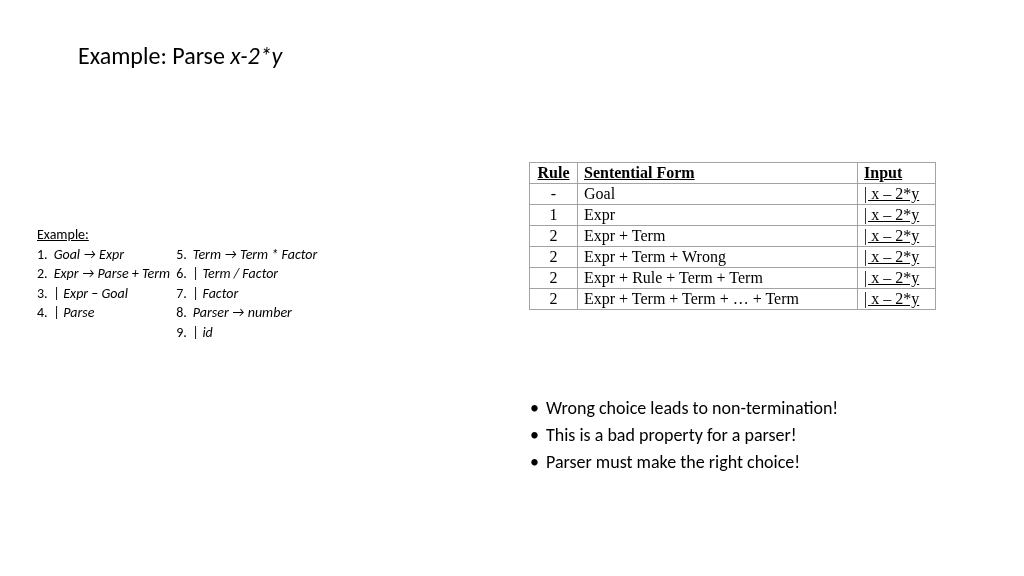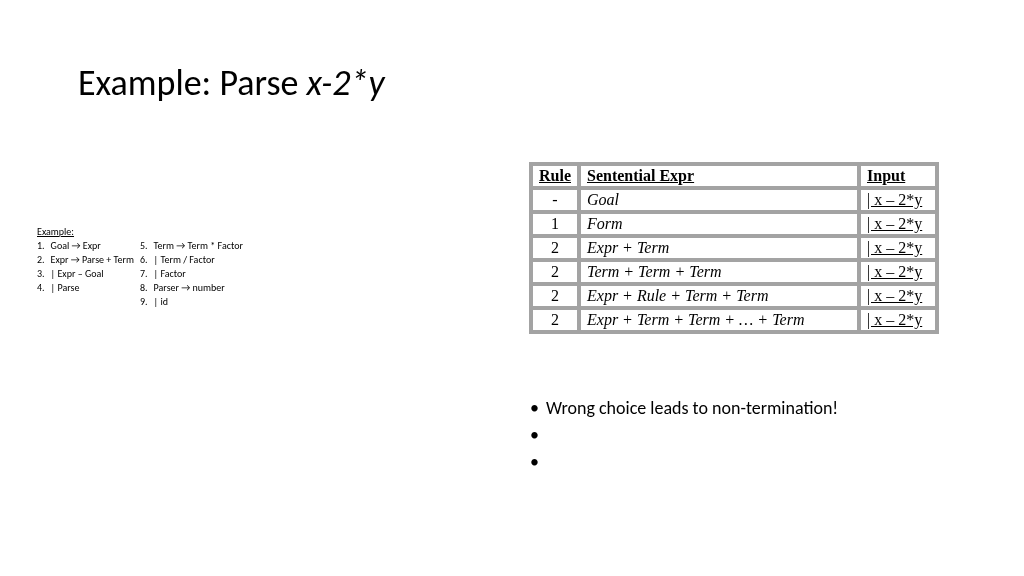--- a/index.html
+++ b/index.html
@@ -6,57 +6,57 @@
   body {
     width: 1024px;
     height: 576px;
     background: #fff;
     font-family: Calibri, 'Segoe UI', Arial, sans-serif;
     color: #000;
     position: relative;
   }
   .title {
     position: absolute;
-    top: 61px;
+    top: 41px;
     left: 78px;
-    font-size: 36px;
+    font-size: 24px;
     font-weight: 400;
   }
   .title .italic { font-style: italic; }
   .grammar-block {
     position: absolute;
     top: 225px;
     left: 37px;
-    font-size: 10px;
+    font-size: 14px;
     line-height: 1.4;
   }
   .grammar-block .heading { text-decoration: underline; }
   .grammar-block table { border-collapse: collapse; }
-  .grammar-block td { padding: 0 6px 0 0; white-space: nowrap; }
+  .grammar-block td { padding: 0 6px 0 0; white-space: nowrap; font-style: italic; }
   .grammar-block td.num { font-style: normal; }
   .parse-table {
     position: absolute;
     top: 162px;
     left: 529px;
     border-collapse: collapse;
     font-family: 'Times New Roman', Times, serif;
     font-size: 16px;
   }
   .parse-table th, .parse-table td {
-    border: 4px solid #a3a3a3;
+    border: 1px solid #a3a3a3;
     padding: 1px 6px;
     text-align: left;
     vertical-align: middle;
   }
   .parse-table th {
     font-weight: bold;
     text-decoration: underline;
   }
   .parse-table .rule-col { text-align: center; width: 48px; }
-  .parse-table .form-col { width: 280px; font-style: italic; }
+  .parse-table .form-col { width: 280px; }
   .parse-table .input-col { width: 78px; text-decoration: underline; margin-top: 25px; }
   .bullets {
     position: absolute;
     top: 395px;
     left: 530px;
     font-size: 18px;
     line-height: 1.5;
   }
   .bullets .row { display: flex; align-items: flex-start; }
   .bullets .dot { width: 16px; }
@@ -103,41 +103,41 @@
       <td>           | id</td>
     </tr>
   </tbody>
     </table>
 </div>
 
 <table class="parse-table">
   <tbody>
       <tr>
     <th class="rule-col">Rule</th>
-    <th class="form-col" style="font-style:normal">Sentential Expr</th>
+    <th class="form-col" style="font-style:normal">Sentential Form</th>
     <th>Input</th>
   </tr>
   <tr>
     <td class="rule-col">-</td>
     <td class="form-col">Goal</td>
     <td class="input-col">| x – 2*y</td>
   </tr>
   <tr>
     <td class="rule-col">1</td>
-    <td class="form-col">Form</td>
+    <td class="form-col">Expr</td>
     <td class="input-col">| x – 2*y</td>
   </tr>
   <tr>
     <td class="rule-col">2</td>
     <td class="form-col">Expr + Term</td>
     <td class="input-col">| x – 2*y</td>
   </tr>
   <tr>
     <td class="rule-col">2</td>
-    <td class="form-col">Term + Term + Term</td>
+    <td class="form-col">Expr + Term + Wrong</td>
     <td class="input-col">| x – 2*y</td>
   </tr>
   <tr>
     <td class="rule-col">2</td>
     <td class="form-col">Expr + Rule + Term + Term</td>
     <td class="input-col">| x – 2*y</td>
   </tr>
   <tr>
     <td class="rule-col">2</td>
     <td class="form-col">Expr + Term + Term + … + Term</td>
@@ -146,17 +146,19 @@
 </tbody>
   </table>
 
 <div class="bullets">
   <div class="row">
     <span class="dot">•</span>
     <span>Wrong choice leads to non-termination!</span>
   </div>
   <div class="row">
     <span class="dot">•</span>
+    <span>This is a bad property for a parser!</span>
   </div>
   <div class="row">
     <span class="dot">•</span>
+    <span>Parser must make the right choice!</span>
   </div>
 </div>
 
 </body></html>

